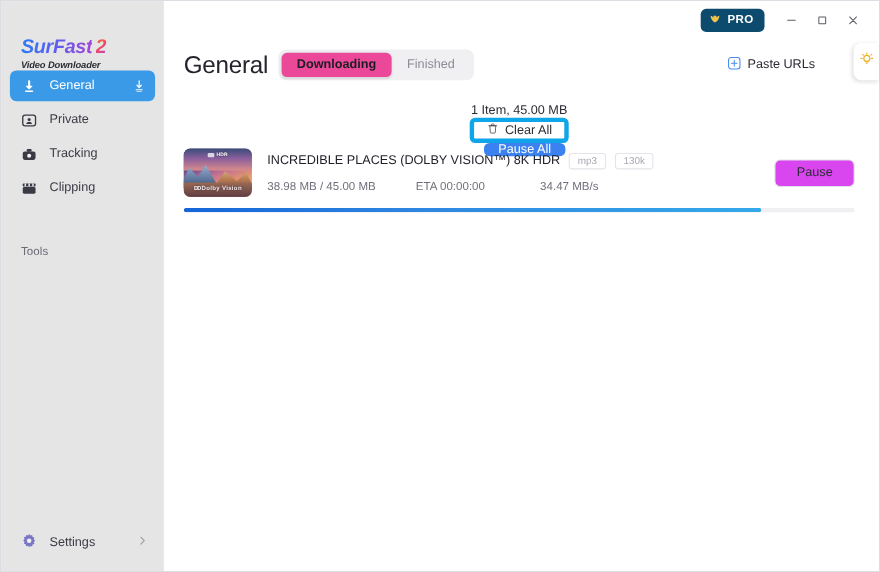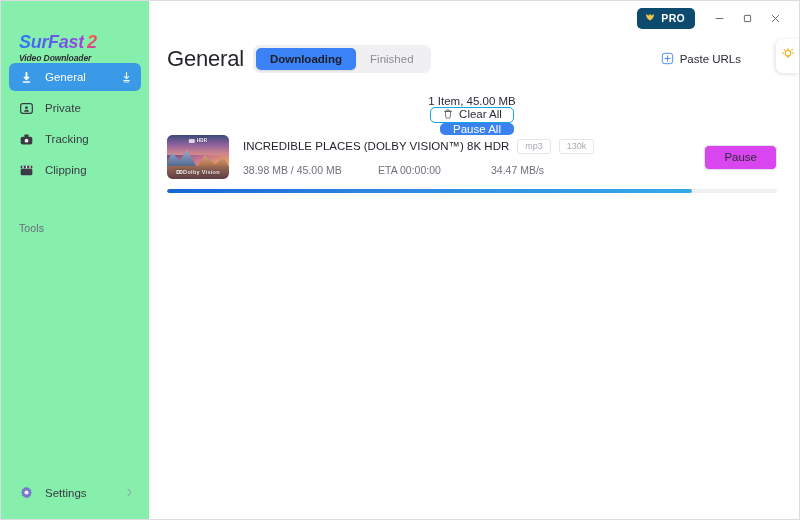--- a/index.html
+++ b/index.html
@@ -21,21 +21,21 @@
     display: flex;
     background: #ffffff;
     box-sizing: border-box;
     border: 1px solid #dcdce2;
   }
 
   
   .sidebar {
     width: 148px;
     height: 100%;
-    background: #86efac;
+    background: #e5e5e5;
     position: relative;
     flex: none;
     box-sizing: border-box;
   }
   .logo-wrap {
     padding: 32px 0 0 18px;
   }
   .logo-line1 {
     font-size: 18px;
     font-weight: bold;
@@ -181,21 +181,21 @@
     font-size: 11.5px;
     padding: 0 14px;
     height: 22px;
     line-height: 22px;
     border-radius: 5px;
     color: #8c8c97;
     cursor: pointer;
     white-space: nowrap;
   }
   .tab.active {
-    background: #3b82f6;
+    background: #ec4899;
     color: #1d1d24;
     font-weight: bold;
     box-shadow: 0 1px 2px rgba(0,0,0,.10);
   }
   .paste-urls {
     position: absolute;
     right: 58px;
     display: flex;
     align-items: center;
     gap: 6px;
@@ -230,24 +230,25 @@
     margin-top: 14px;
     flex-direction: column;
   }
   .item-summary {
     font-size: 11.5px;
     color: #2c2c35;
     flex: 1;
   }
   .clear-all {
     display: flex;
+    align-items: center;
     gap: 5px;
     height: 25px;
     padding: 0 11px;
-    border: 1px solid #0ea5e9;
+    border: 4px solid #0ea5e9;
     border-radius: 5px;
     background: #ffffff;
     font-size: 11.5px;
     color: #2c2c35;
     cursor: pointer;
     box-sizing: border-box;
   }
   .pause-all {
     height: 25px;
     padding: 0 13px;

